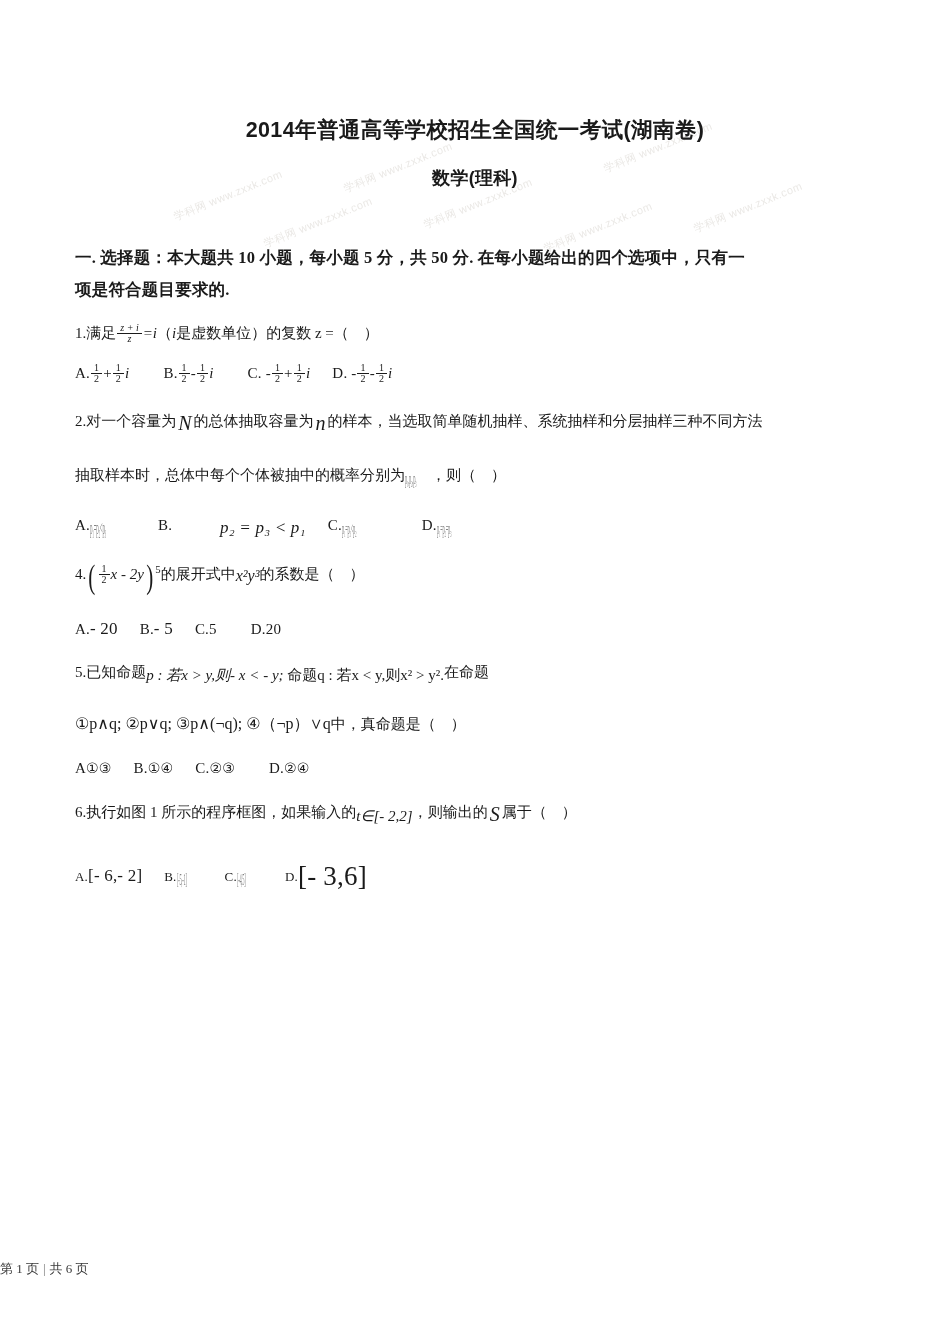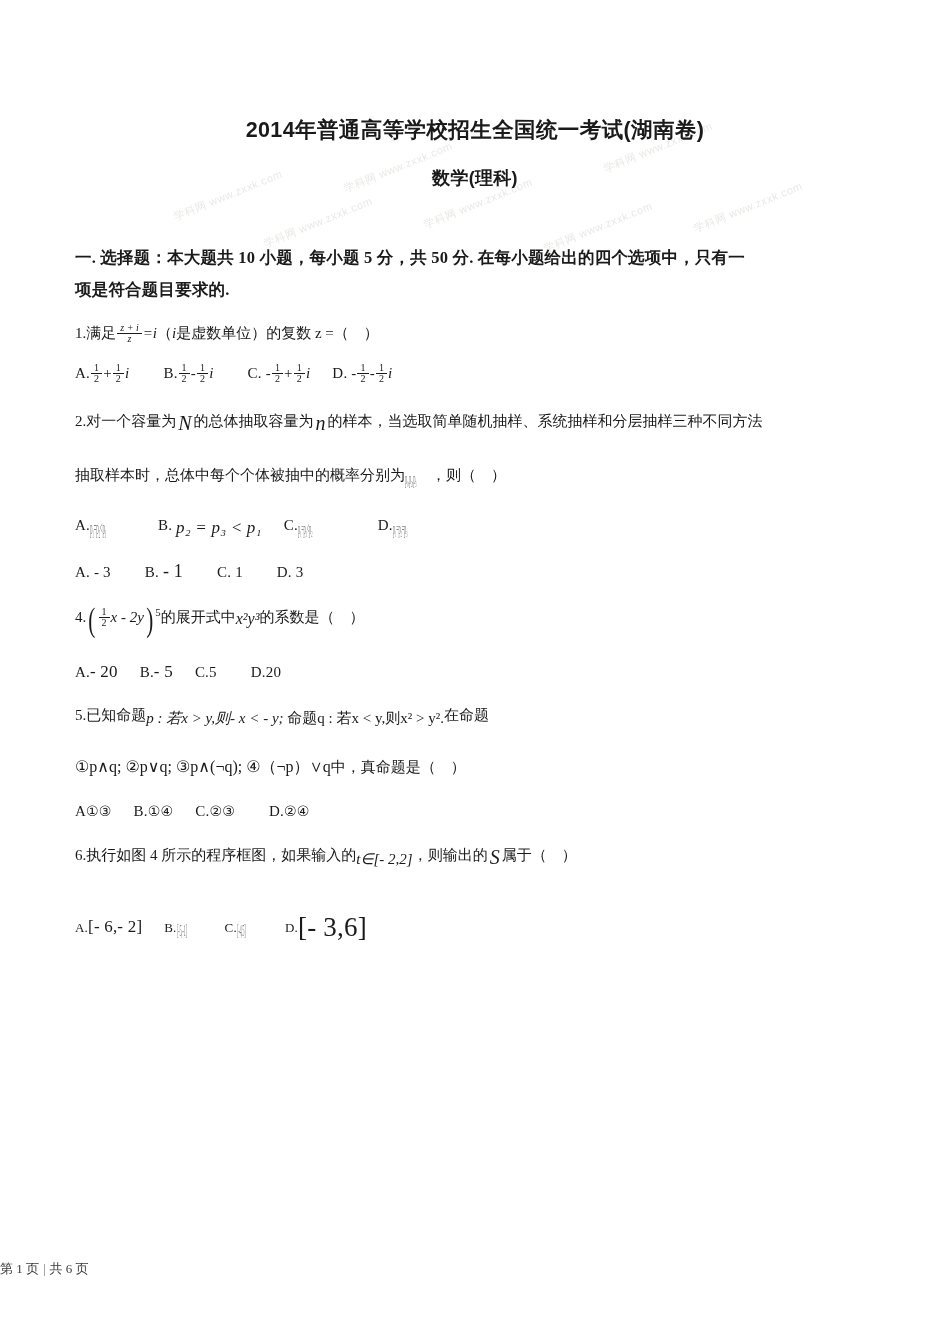--- a/index.html
+++ b/index.html
@@ -125,20 +125,21 @@
   .broken-w2 { width: 26px; }
   .broken-w3 { width: 34px; }
   .broken-sm { font-size: 17px; }
   .broken-md { font-size: 19px; }
 
   .mathline { font-size: 15px; }
   .mathline .mathterm {
     font-style: italic;
     font-size: 15.5px;
     vertical-align: -3px;
+    margin-left: 44px;
   }
 
   .paren-big {
     display: inline-block;
     font-size: 34px;
     font-weight: 300;
     vertical-align: -9px;
     transform: scaleX(0.62);
     line-height: 0.9;
   }
@@ -205,45 +206,42 @@
     <div class="q" style="margin-top:22px;">
       <span class="q-stem"><span>2.</span><span>对一个容量为</span><span class="bigvar">N</span><span>的总体抽取容量为</span><span class="bigvar">n</span><span>的样本，当选取简单随机抽样、系统抽样和分层抽样三种不同方法</span></span>
     </div>
     <div class="q" style="margin-top:26px;">
       <span>抽取样本时，总体中每个个体被抽中的概率分别为</span><span class="broken broken-w2 broken-sm">p₁,p₂,p₃</span><span>，则（　）</span>
     </div>
     <div class="opts" style="margin-top:26px;">
       <span class="opt"><span>A.</span><span class="broken broken-w3 broken-md">p₁=p₂&lt;p₃</span></span><span class="sp-md"></span><span class="opt mathline"><span>B.</span> <span class="mathterm" style="font-size:17px;">p₂ = p₃ &lt; p₁</span></span><span class="sp-sm"></span><span class="opt"><span>C.</span><span class="broken broken-w3 broken-sm">p₁=p₃&lt;p₂</span></span><span class="sp-lg"></span><span class="opt"><span>D.</span><span class="broken broken-w3 broken-sm">p₁=p₂=p₃</span></span>
     </div>
 
-    <div class="opts" style="margin-top:22px;">
-      <span class="opt"><span>A.</span> <span>- 3</span></span><span class="sp-md"></span><span class="opt"><span>B.</span> <span style="font-size:18px;">- 1</span></span><span class="sp-md"></span><span class="opt"><span>C.</span> <span>1</span></span><span class="sp-md"></span><span class="opt"><span>D.</span> <span>3</span></span>
-    </div>
 
     <div class="q" style="margin-top:22px;">
       <span class="q-stem"><span>4.</span><span class="paren-big">(</span><span class="frac"><span class="num">1</span><span class="den">2</span></span><span class="mi">x - 2y</span><span class="paren-big">)</span><sup>5</sup><span>的展开式中</span><span class="mi" style="font-size:16px;vertical-align:-2px;">x²y³</span><span>的系数是（　）</span></span>
     </div>
     <div class="opts" style="margin-top:26px;">
       <span class="opt"><span>A.</span><span style="font-size:17px;">- 20</span></span><span class="sp-sm"></span><span class="opt"><span>B.</span><span style="font-size:17px;">- 5</span></span><span class="sp-sm"></span><span class="opt"><span>C.</span><span>5</span></span><span class="sp-md"></span><span class="opt"><span>D.</span><span>20</span></span>
     </div>
 
     <div class="q" style="margin-top:22px;">
       <span class="q-stem"><span>5.</span><span>已知命题</span><span class="mi" style="font-size:15px;vertical-align:-3px;">p : 若x &gt; y,则- x &lt; - y;</span>&nbsp;<span class="mi" style="font-size:15px;vertical-align:-3px;font-style:normal;">命题q : 若x &lt; y,则x² &gt; y².</span><span>在命题</span></span>
     </div>
     <div class="q" style="margin-top:26px;">
       <span class="mi" style="font-style:normal;font-size:16px;">①p∧q; ②p∨q; ③p∧(¬q); ④（¬p）∨q</span><span>中，真命题是（　）</span>
     </div>
     <div class="opts" style="margin-top:24px;">
       <span class="opt"><span>A</span><span class="circled">①③</span></span><span class="sp-sm"></span><span class="opt"><span>B.</span><span class="circled">①④</span></span><span class="sp-sm"></span><span class="opt"><span>C.</span><span class="circled">②③</span></span><span class="sp-md"></span><span class="opt"><span>D.</span><span class="circled">②④</span></span>
     </div>
 
     <div class="q" style="margin-top:22px;">
-      <span class="q-stem"><span>6.</span><span>执行如图 4 所示的程序框图，如果输入的</span><span class="mi" style="font-size:15px;vertical-align:-4px;">t∈[- 2,2]</span><span>，则输出的</span><span class="bigvar">S</span><span>属于（　）</span></span>
-    </div>
-    <div class="opts" style="margin-top:40px;">
+      <span class="q-stem"><span>6.</span><span>执行如图 1 所示的程序框图，如果输入的</span><span class="mi" style="font-size:15px;vertical-align:-4px;">t∈[- 2,2]</span><span>，则输出的</span><span class="bigvar">S</span><span>属于（　）</span></span>
+    </div>
+    <div class="opts" style="margin-top:32px;">
       <span class="opt"><span style="font-size:13px;">A.</span><span style="font-size:17px;">[- 6,- 2]</span></span><span class="sp-sm"></span><span class="opt"><span style="font-size:13px;">B.</span><span class="broken broken-w2 broken-sm">[-5,-1]</span></span><span class="sp-sm"></span><span class="opt"><span style="font-size:13px;">C.</span><span class="broken broken-w2 broken-sm">[-4,5]</span></span><span class="sp-sm"></span><span class="opt"><span style="font-size:13px;">D.</span><span class="bracket-big" style="font-size:27px;">[- 3,6]</span></span>
     </div>
 
   </div>
 
   <div class="footer">
     <span>第 1 页</span><span class="bar">|</span><span>共 6 页</span>
   </div>
 
 </div>

